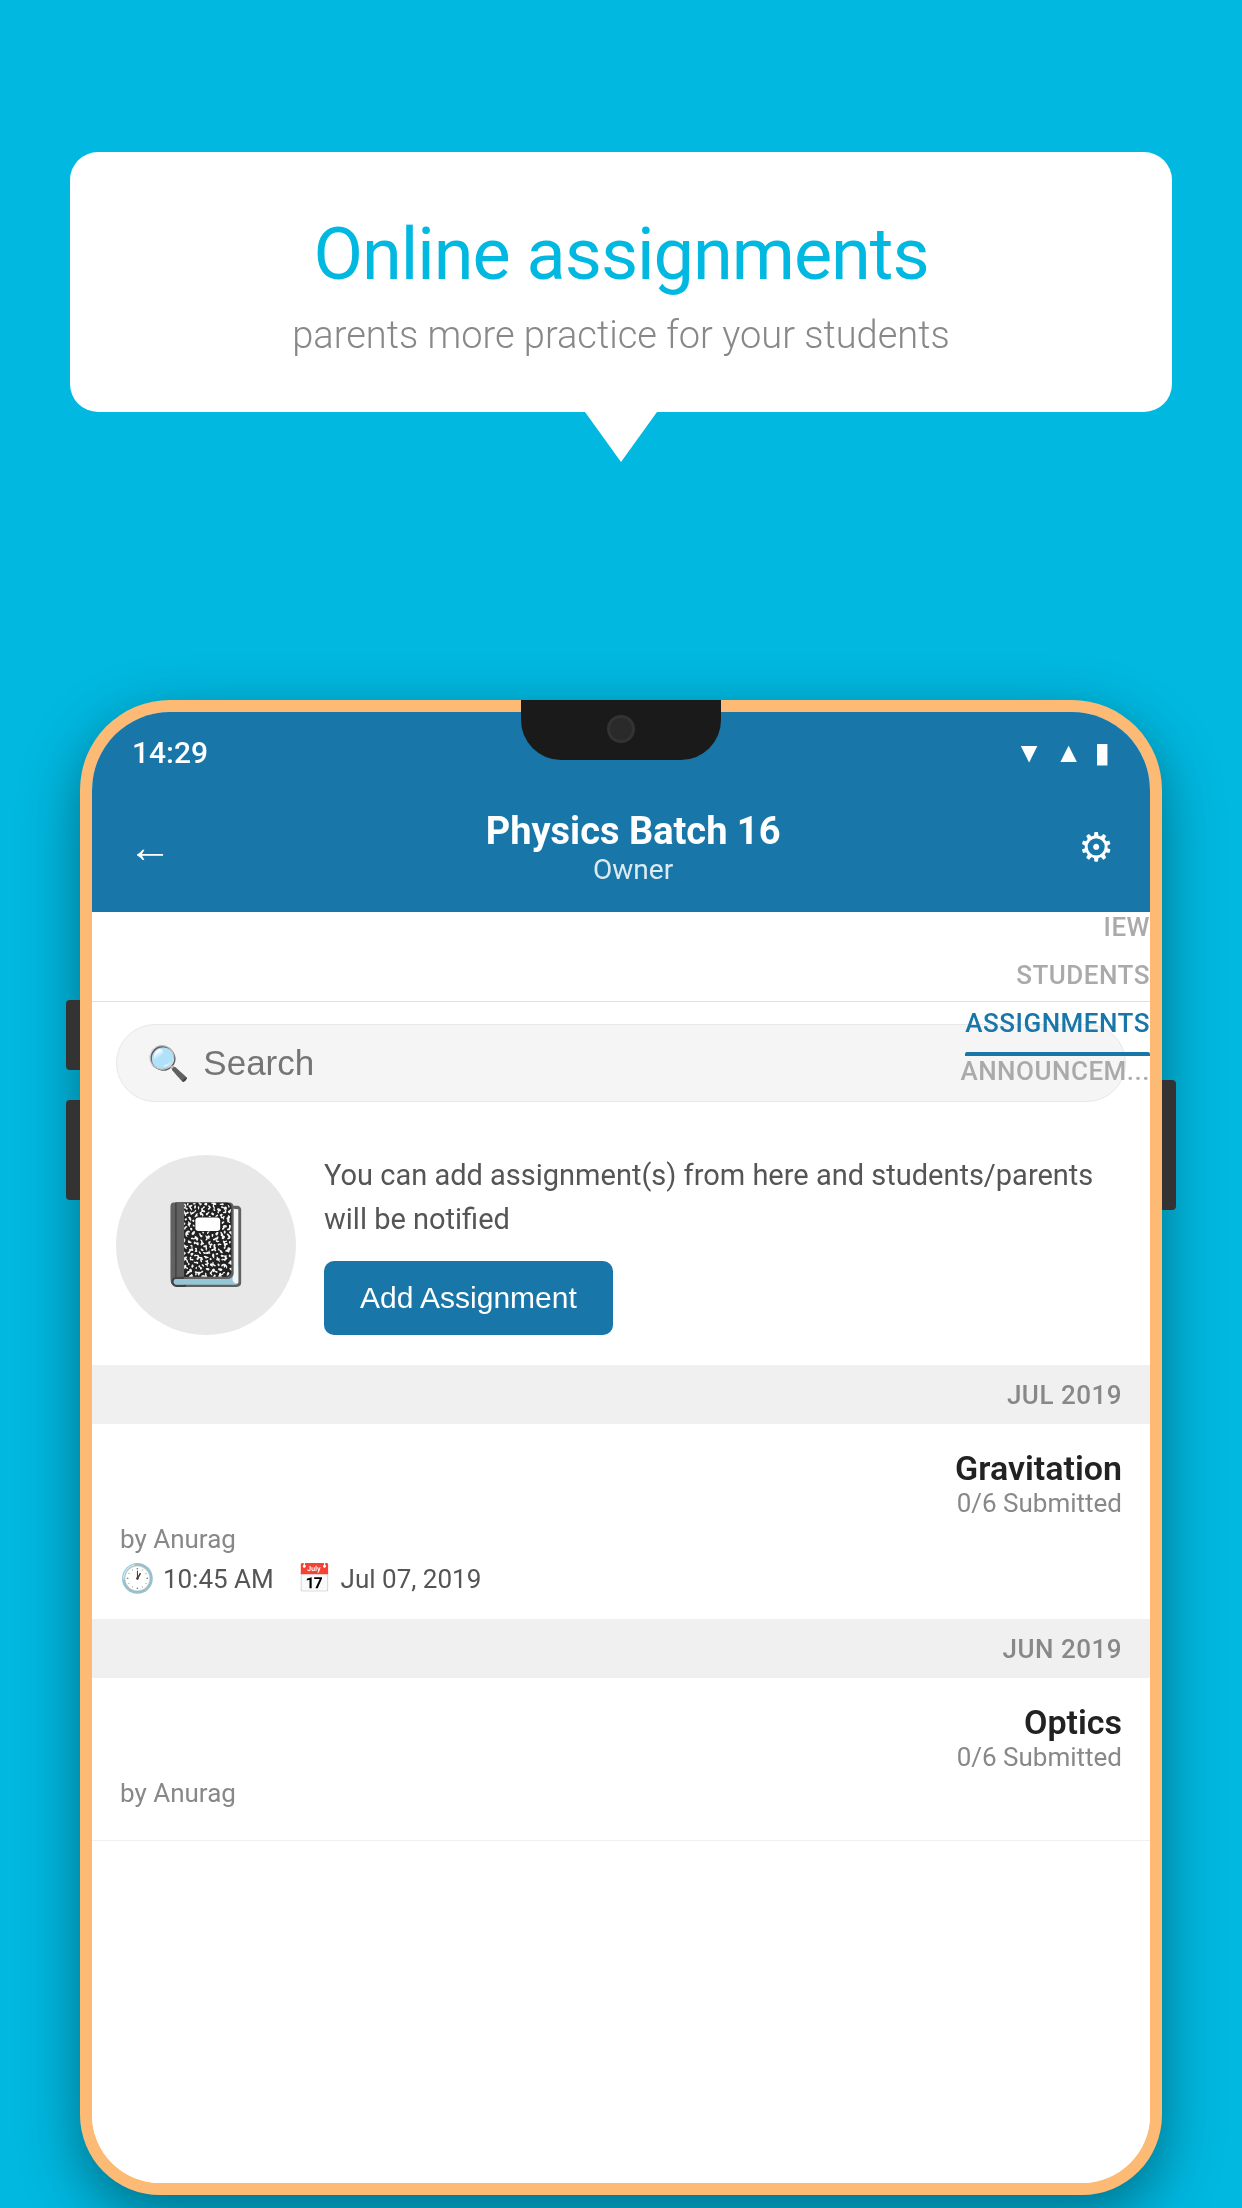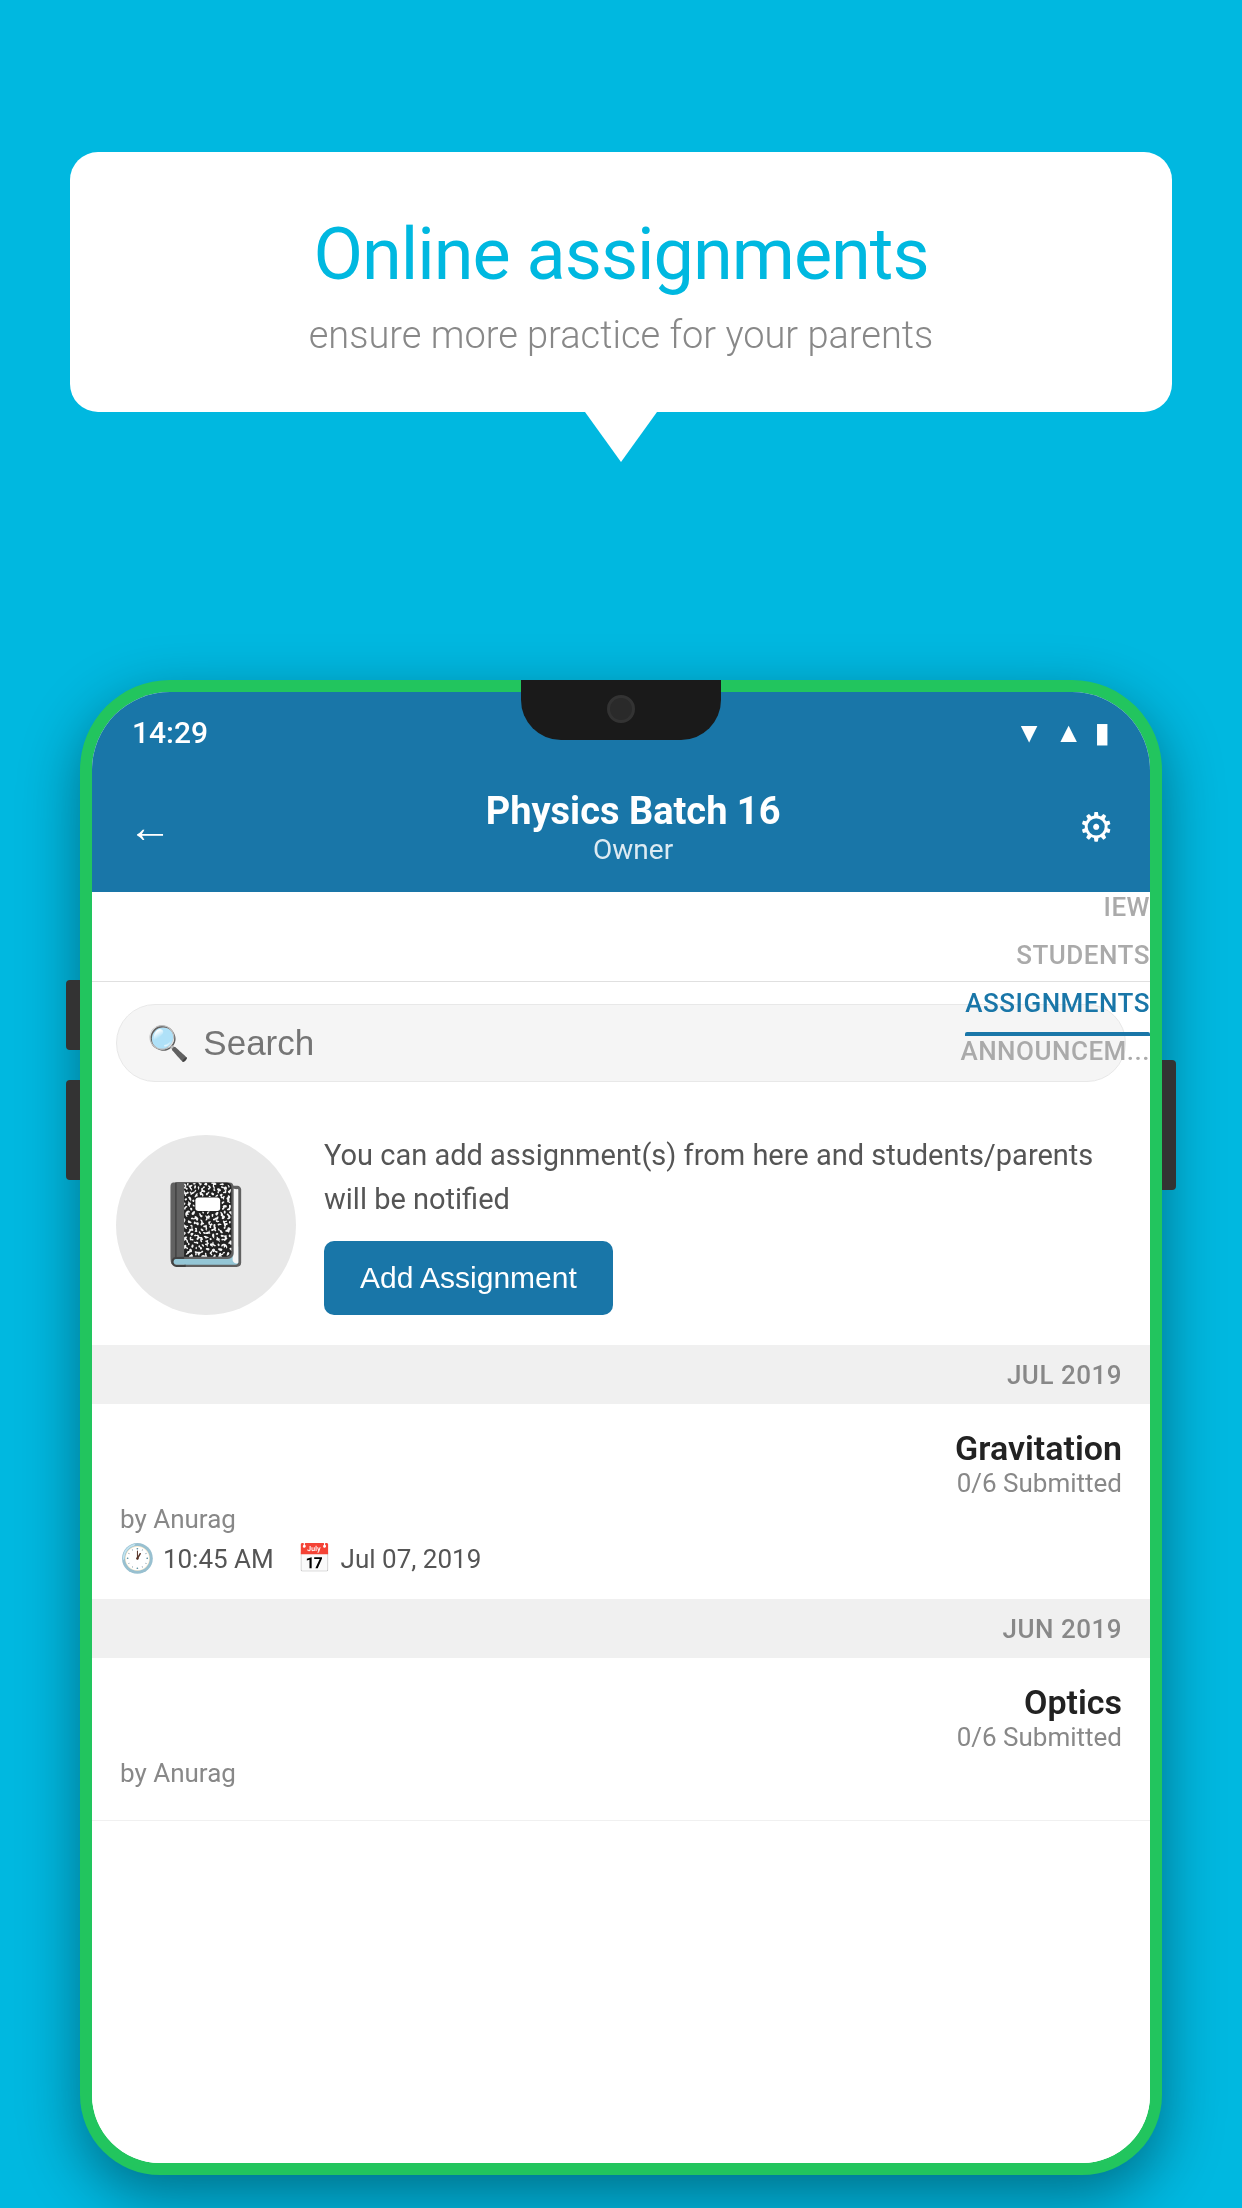--- a/index.html
+++ b/index.html
@@ -59,27 +59,28 @@
     
     .phone-container {
       position: absolute;
       top: 680px;
       left: 80px;
       right: 80px;
       bottom: 0;
     }
 
     .phone-outer {
-      background: #22c55e;
+      background: #fdba74;
       border-radius: 90px 90px 80px 80px;
       width: 100%;
       height: 1495px;
       position: relative;
       padding: 12px;
       box-shadow: 0 20px 60px rgba(0,0,0,0.4);
+      margin-top: 20px;
     }
 
     
     .phone-notch {
       position: absolute;
       top: 0;
       left: 50%;
       transform: translateX(-50%);
       width: 200px;
       height: 60px;
@@ -388,21 +389,21 @@
       background: #333;
       border-radius: 0 4px 4px 0;
     }
   </style>
 </head>
 <body>
 
 <div class="speech-bubble-container">
   <div class="speech-bubble">
     <div class="speech-bubble-title">Online assignments</div>
-    <div class="speech-bubble-subtitle">ensure more practice for your parents</div>
+    <div class="speech-bubble-subtitle">parents more practice for your students</div>
   </div>
   <div class="speech-bubble-arrow"></div>
 </div>
 
 <div class="phone-container">
   <div class="phone-outer">
 
     <div class="phone-side-btn-left"></div>
     <div class="phone-side-btn-left2"></div>
     <div class="phone-side-btn-right"></div>

